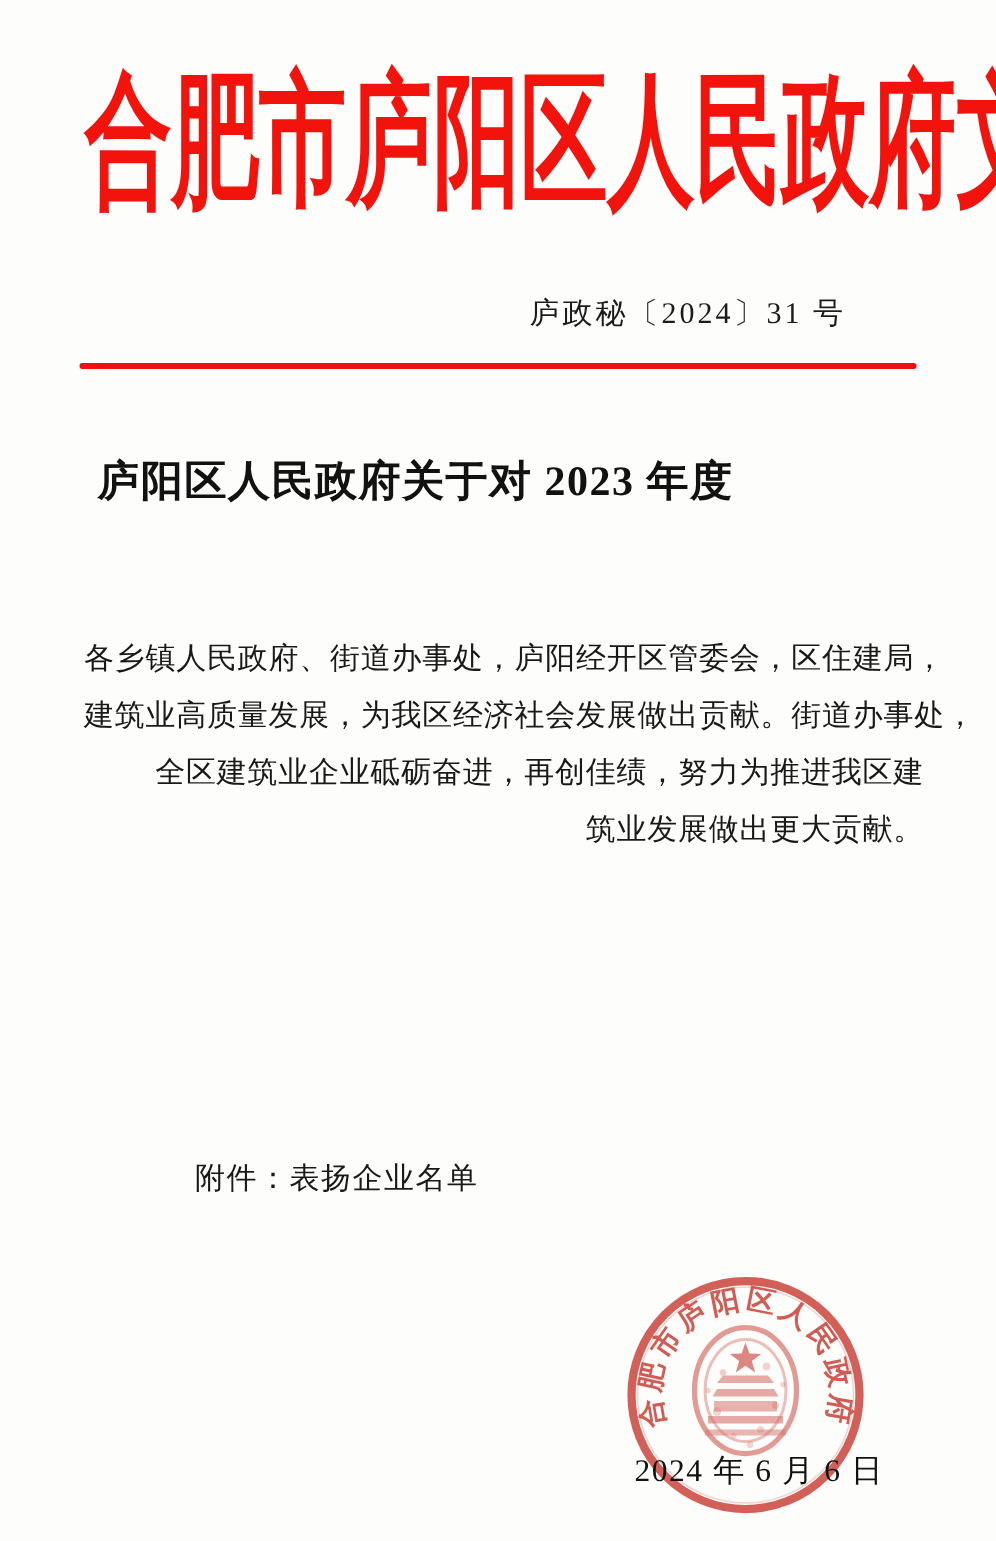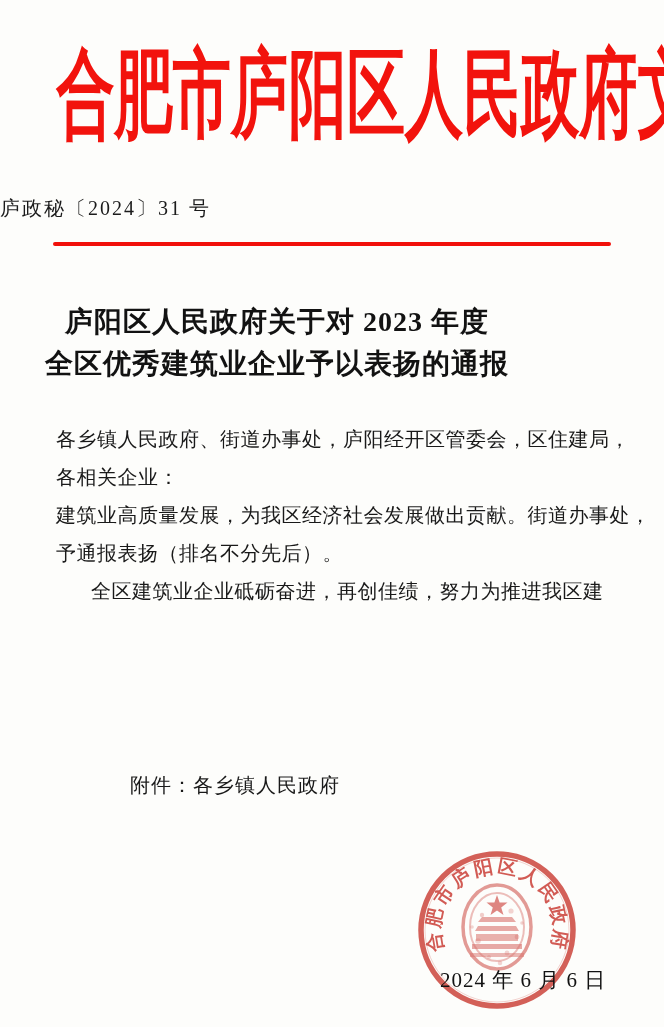--- a/index.html
+++ b/index.html
@@ -18,21 +18,21 @@
     text-align:center;
     font-size:70px;font-weight:bold;
     color:#f2130d;
     white-space:nowrap;
     transform:scale(0.83,1.38);
     transform-origin:50% 0;
     letter-spacing:0px;
   }
   .doc-number{
     position:absolute;top:195px;left:0;width:564px;
-    text-align:left;
+    text-align:right;
     font-size:20px;
     letter-spacing:2px;
     color:#1b1b1b;
   }
   .red-rule{
     position:absolute;top:242px;left:53px;
     width:558px;height:4px;
     background:#f1100a;
     border-radius:2px;
   }
@@ -46,64 +46,63 @@
   }
   .body-text{
     position:absolute;top:420px;left:56px;width:560px;
     font-size:20px;
     color:#191919;
     letter-spacing:0.5px;
   }
   .body-line{
     height:38px;line-height:38px;
     white-space:nowrap;
+    text-align:right;
   }
   .body-line.indent{padding-left:35px;}
   .attachment{
     position:absolute;top:772px;left:130px;
     font-size:20px;letter-spacing:1px;
     color:#191919;white-space:nowrap;
   }
   .seal{
     position:absolute;top:845px;left:412px;
     width:170px;height:170px;
     z-index:2;
   }
   .issue-date{
-    position:absolute;top:966px;left:440px;
+    position:absolute;top:966px;left:423px;
     font-size:21px;letter-spacing:1px;
     color:#121212;white-space:nowrap;
     z-index:3;
   }
 </style>
 </head>
 <body>
 
 <div class="page">
 
   <div class="letterhead">合肥市庐阳区人民政府文件</div>
 
   <div class="doc-number">庐政秘〔2024〕31 号</div>
 
   <div class="red-rule"></div>
 
   <div class="doc-title">
     <div>庐阳区人民政府关于对 2023 年度</div>
-    <div>全区优秀建筑业企业予以表扬的通报</div>
   </div>
 
   <div class="body-text">
     <div class="body-line">各乡镇人民政府、街道办事处，庐阳经开区管委会，区住建局，</div>
-    <div class="body-line">各相关企业：</div>
     <div class="body-line">建筑业高质量发展，为我区经济社会发展做出贡献。街道办事处，</div>
-    <div class="body-line">予通报表扬（排名不分先后）。</div>
     <div class="body-line indent">全区建筑业企业砥砺奋进，再创佳绩，努力为推进我区建</div>
+    <div class="body-line indent">筑业发展做出更大贡献。</div>
   </div>
 
-  <div class="attachment">附件：各乡镇人民政府</div>
+  <div class="attachment">附件：表扬企业名单</div>
 
   <svg class="seal" viewBox="0 0 170 170" xmlns="http://www.w3.org/2000/svg">
     <g opacity="0.88">
 
       <circle cx="85" cy="85" r="76" fill="none" stroke="#c8362e" stroke-width="5.5" opacity="0.9"></circle>
       <circle cx="85" cy="85" r="72" fill="none" stroke="#c8362e" stroke-width="1" opacity="0.25"></circle>
 
       <defs>
         <path id="sealArc" d="M 32.2 106.4 A 57 57 0 1 1 137.8 106.4" fill="none"></path>
       </defs>

